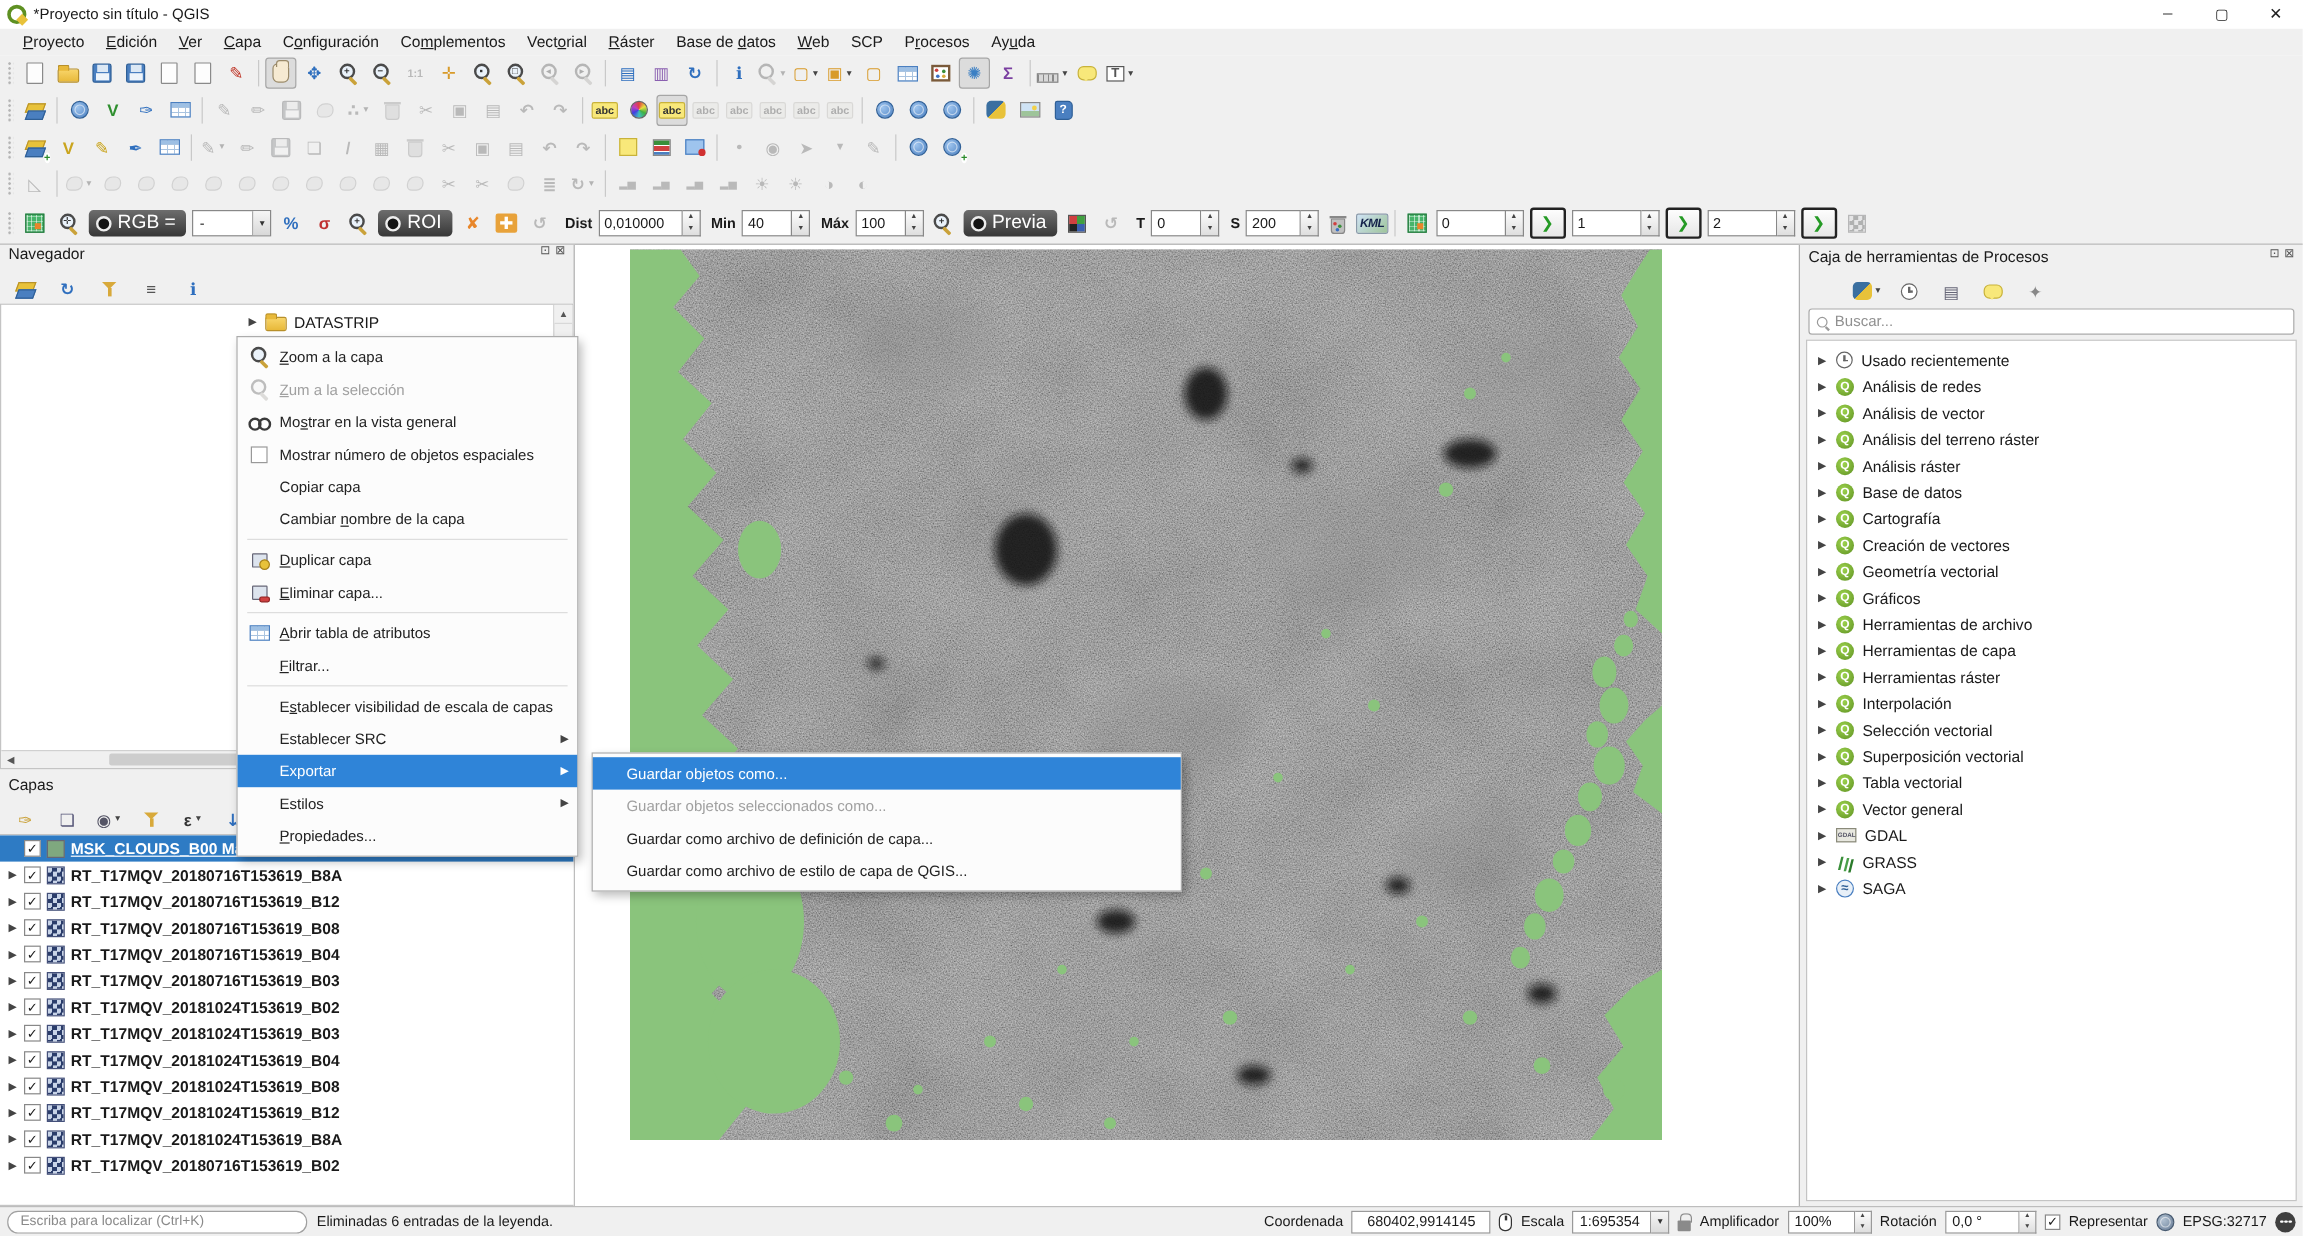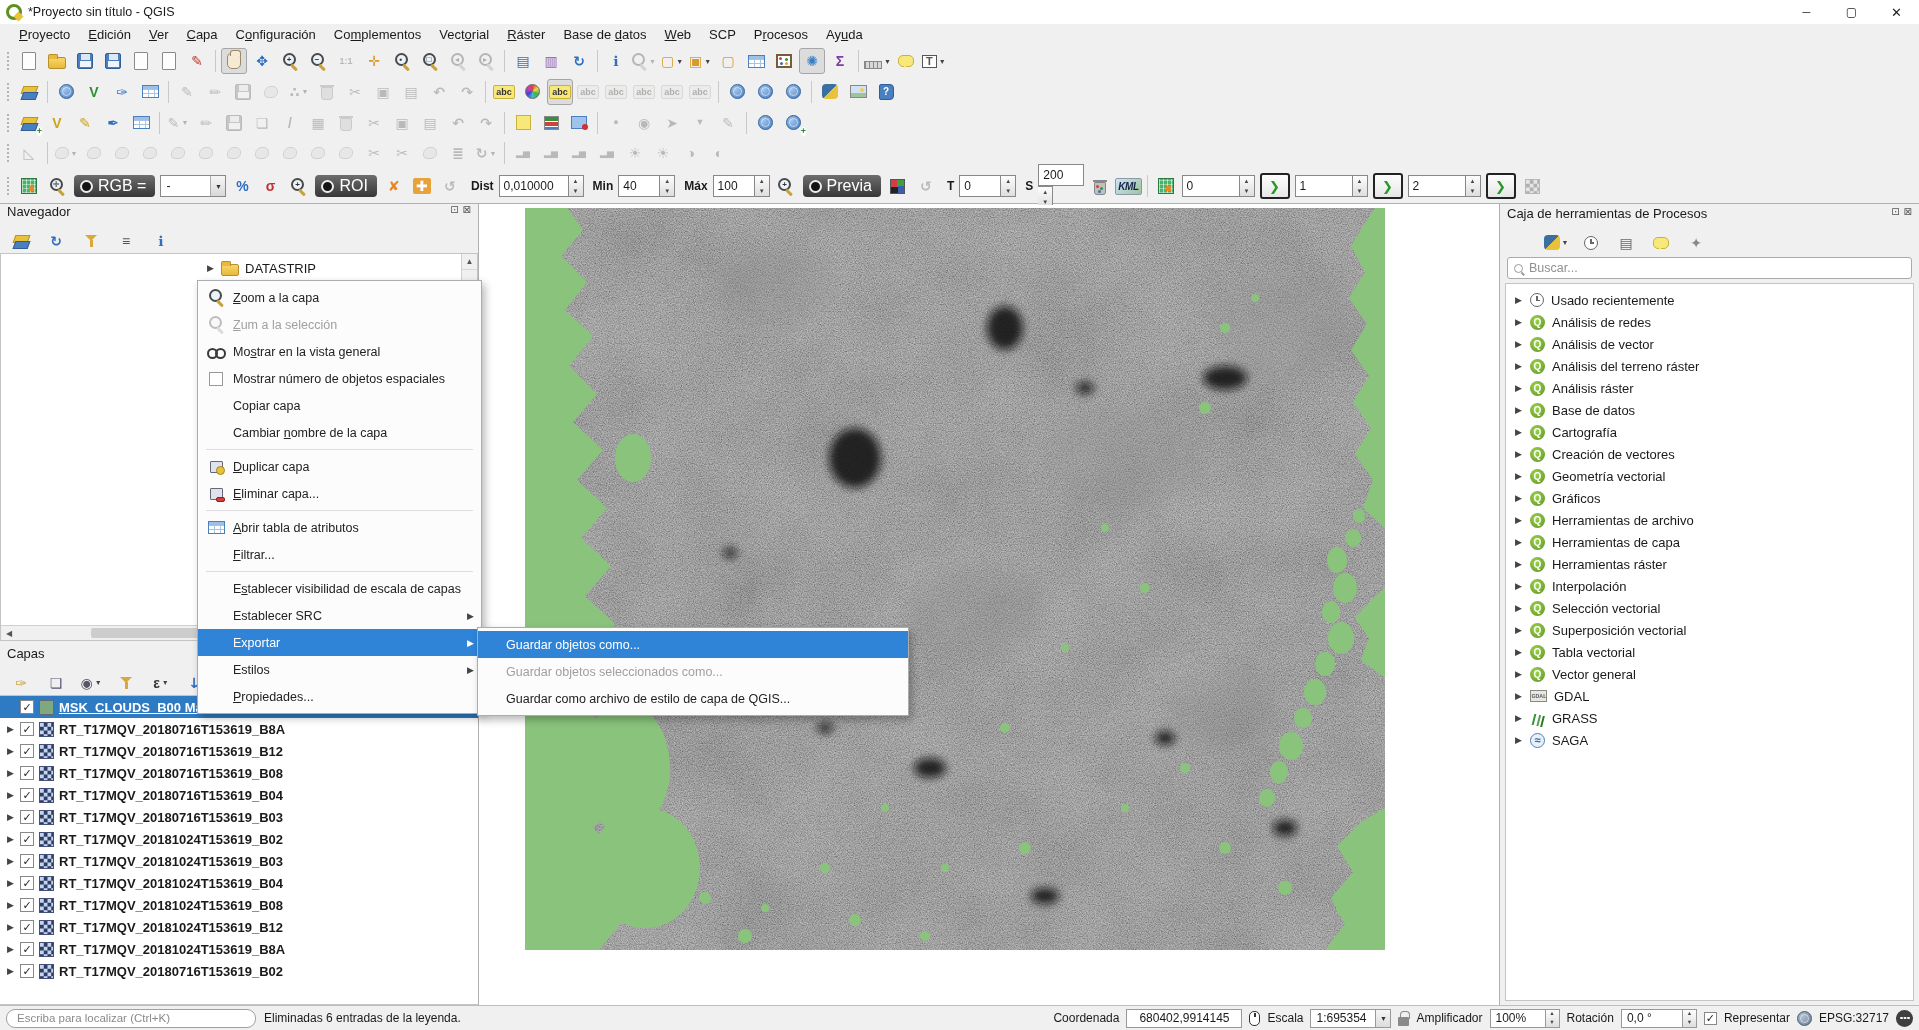--- a/index.html
+++ b/index.html
@@ -134,21 +134,21 @@
 .lrow.sel{background:#2e7bc4;color:#fff}
 .lrow.sel .lname{text-decoration:underline}
 .cb{width:14px;height:14px;background:#fff;border:1px solid #888;display:flex;align-items:center;justify-content:center;font-size:11px;color:#222;flex:0 0 auto}
 .swatch{width:15px;height:15px;background:#7fa87f;border:1px solid #667;flex:0 0 auto}
 
 .map-canvas{position:absolute;left:480px;top:205px;width:1019px;bottom:25px;background:#fff;overflow:hidden}
 .raster{position:absolute;left:45px;top:3px}
 
 .cmenu{position:absolute;background:#fcfcfc;border:1px solid #acacac;box-shadow:3px 4px 8px rgba(0,0,0,.28);padding:3px 0;z-index:50}
 .cmenu-main{left:197px;top:280px;width:285px}
-.cmenu-sub{left:477px;top:627px;width:432px;z-index:60}
+.cmenu-sub{left:493px;top:627px;width:492px;z-index:60}
 .citem{height:27px;display:flex;align-items:center;padding:0 8px 0 6px;font-size:12.5px;color:#222;position:relative}
 .citem .mic{width:24px;height:20px;display:flex;align-items:center;justify-content:center;margin-right:5px;flex:0 0 auto}
 .citem.hl{background:#2f84d8;color:#fff}
 .citem.dd2{color:#a0a0a0}
 .citem .subarr{position:absolute;right:7px;font-size:9px;color:#444}
 .citem.hl .subarr{color:#fff}
 .csep{height:1px;background:#ddd;margin:3px 8px}
 .cmenu-sub .citem{padding-left:28px}
 
 .searchbox{height:22px;background:#fff;border:1px solid #aaa;border-radius:3px;display:flex;align-items:center;gap:6px;padding:0 6px;color:#909090;margin:2px 2px 4px 2px;font-size:12.5px;flex:0 0 auto}
@@ -644,21 +644,21 @@
       </div>
       <span class="tbl">T</span>
       <div style="display: flex; margin: 0px 2px;">
         <div class="tbinp" style="width: 42px;">0</div>
         <div class="spinner">
           <span>▲</span>
           <span>▼</span>
         </div>
       </div>
       <span class="tbl">S</span>
-      <div style="display: flex; margin: 0px 2px; flex-direction: column;">
+      <div style="display: flex; margin: 0px 2px;">
         <div class="tbinp" style="width: 46px;">200</div>
         <div class="spinner">
           <span>▲</span>
           <span>▼</span>
         </div>
       </div>
       <div class="ti">
         <span class="ic ic-trash ic-trashc"></span>
       </div>
       <div class="ti">
@@ -1163,20 +1163,21 @@
       <span class="subarr">▶</span>
     </div>
     <div class="citem">
       <span class="mic"></span>
       <span><u>P</u>ropiedades...</span>
     </div>
   </div>
 <div class="cmenu cmenu-sub" id="csub">
     <div class="citem hl">Guardar objetos como...</div>
     <div class="citem dd2">Guardar objetos seleccionados como...</div>
+    <div class="citem">Guardar como archivo de definición de capa...</div>
     <div class="citem">Guardar como archivo de estilo de capa de QGIS...</div>
   </div>
 
 <div class="statusbar">
   <div class="locator">
     <span>Escriba para localizar (Ctrl+K)</span>
   </div>
   <span>Eliminadas 6 entradas de la leyenda.</span>
   <div class="sb-right">
     <span>Coordenada</span>

